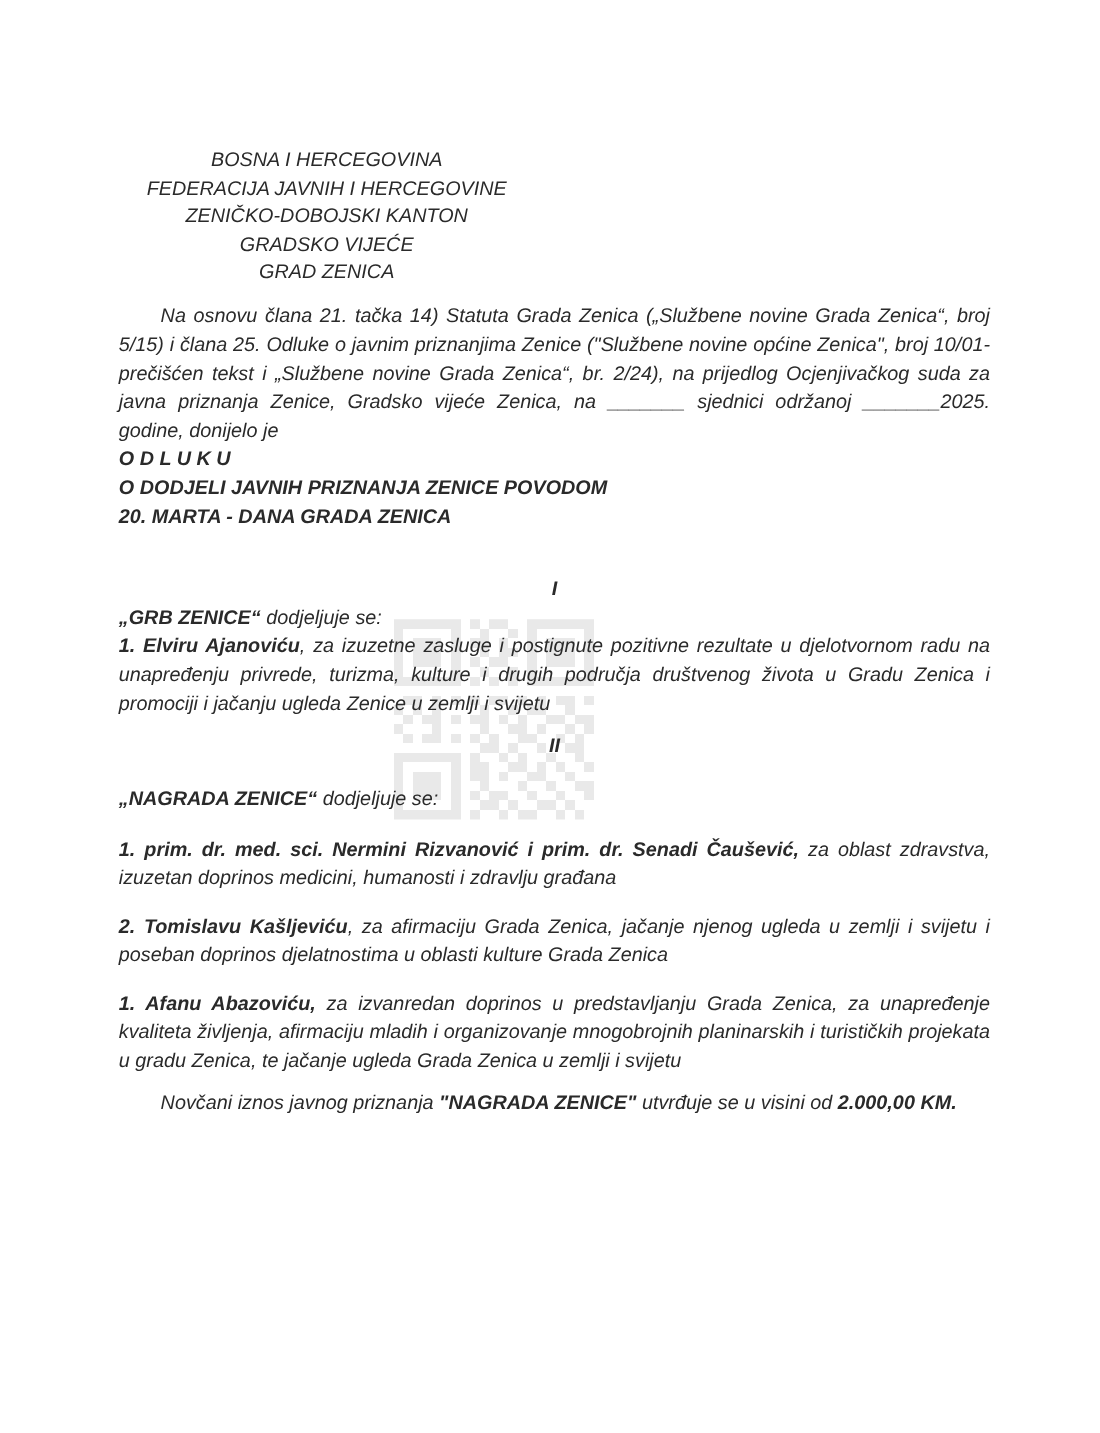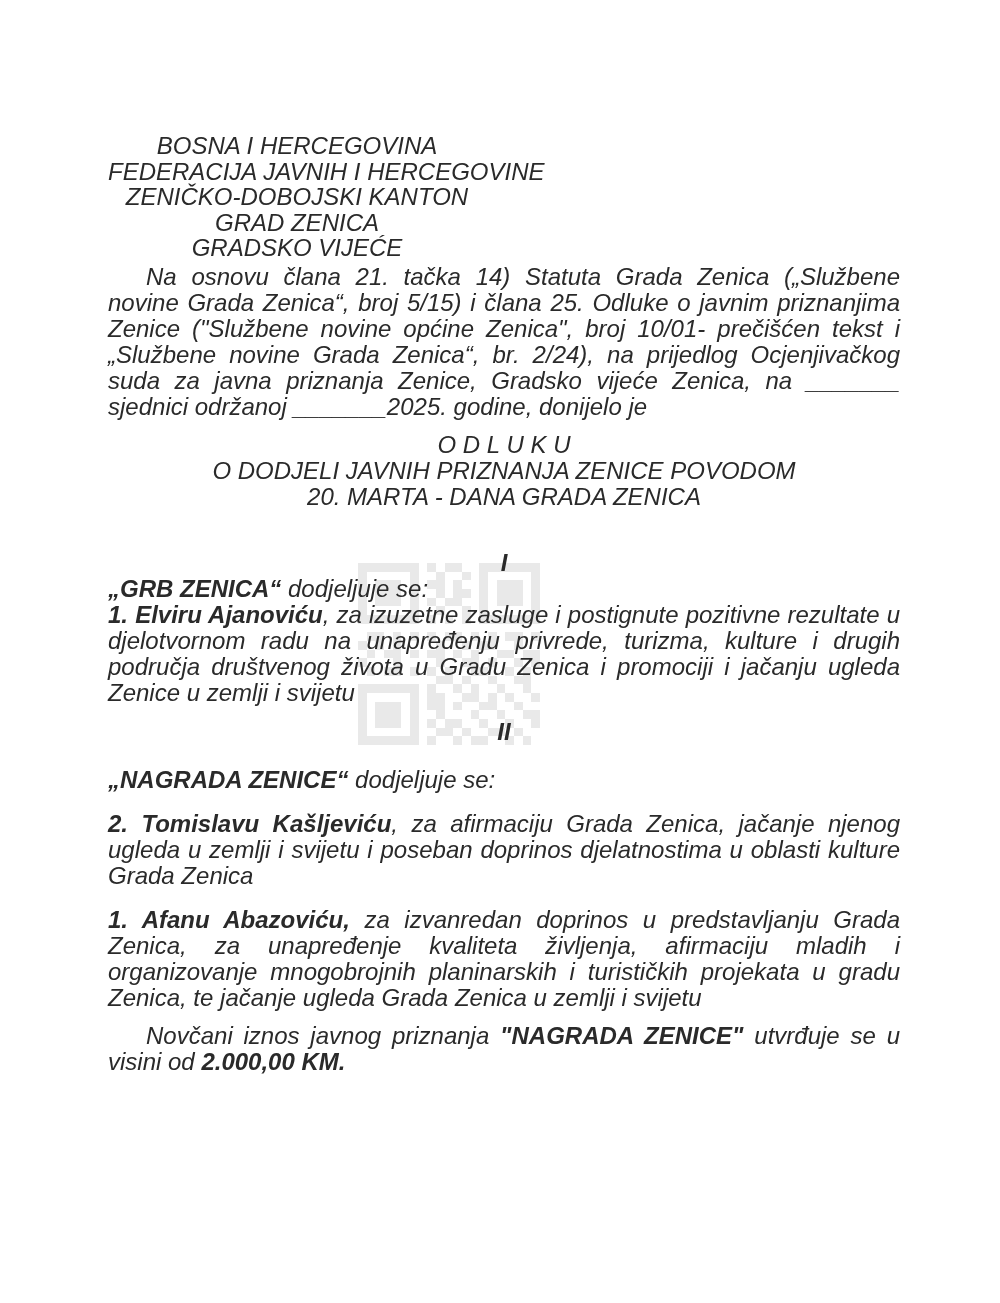--- a/index.html
+++ b/index.html
@@ -5,47 +5,45 @@
   html, body { margin: 0; padding: 0; background: #d9d9d9; }
   .page {
     position: relative;
     width: 1000px;
     height: 1303px;
     margin: 0 auto;
     background: #ffffff;
     overflow: hidden;
     font-family: "Liberation Sans", "DejaVu Sans", sans-serif;
     font-style: italic;
-    font-size: 24px;
+    font-size: 18px;
     line-height: 26px;
     color: #2a2a2a;
   }
   .content {
     position: absolute;
     left: 108px;
     right: 100px;
     top: 0;
   }
   .letterhead {
     margin-top: 133px;
     width: 378px;
     text-align: center;
     line-height: 25.5px;
     white-space: nowrap;
   }
   p { margin: 0; }
   .intro {
-    margin-top: 3px;
+    margin-top: 13px;
     text-align: justify;
     text-indent: 38px;
   }
   .title-block {
-    margin-top: 12px;
-    text-align: center;
-    font-weight: normal;
+    font-weight: bold;
   }
   .numeral {
     text-align: center;
     font-weight: bold;
   }
   .numeral-1 { margin-top: 40px; }
   .numeral-2 { margin-top: 13px; }
   .award-line { margin-top: 0; }
   .award-line-2 { margin-top: 22px; }
   .item { text-align: justify; }
@@ -180,42 +178,43 @@
         <rect x="19" y="20" width="1" height="1"></rect>
     </g>
   </svg>
 
   <div class="content">
 
     <div class="letterhead">
       <div>BOSNA I HERCEGOVINA</div>
       <div>FEDERACIJA JAVNIH I HERCEGOVINE</div>
       <div>ZENIČKO-DOBOJSKI KANTON</div>
+      <div>GRADSKO VIJEĆE</div>
       <div>GRAD ZENICA</div>
-      <div>GRADSKO VIJEĆE</div>
     </div>
 
     <p class="intro">Na osnovu člana 21. tačka 14) Statuta Grada Zenica („Službene novine Grada Zenica“, broj 5/15) i člana 25. Odluke o javnim priznanjima Zenice ("Službene novine općine Zenica", broj 10/01- prečišćen tekst i „Službene novine Grada Zenica“, br. 2/24), na prijedlog Ocjenjivačkog suda za javna priznanja Zenice, Gradsko vijeće Zenica, na _______ sjednici održanoj _______2025.  godine, donijelo je</p>
 
     <div class="title-block">
       <div>O D L U K U</div>
       <div>O DODJELI JAVNIH PRIZNANJA ZENICE POVODOM</div>
       <div>20. MARTA - DANA GRADA ZENICA</div>
     </div>
 
     <div class="numeral numeral-1">I</div>
 
-    <p class="award-line"><span class="b">„GRB ZENICA“</span><span> dodjeljuje se:</span></p>
+    <p class="award-line"><span class="b">„GRB ZENICE“</span><span> dodjeljuje se:</span></p>
 
     <p class="item item-g1"><span class="b">1. Elviru Ajanoviću</span><span>, za izuzetne zasluge i postignute pozitivne rezultate u djelotvornom radu na unapređenju privrede, turizma, kulture i drugih područja društvenog života u Gradu Zenica i promociji i jačanju ugleda Zenice u zemlji i svijetu</span></p>
 
     <div class="numeral numeral-2">II</div>
 
     <p class="award-line award-line-2"><span class="b">„NAGRADA ZENICE“</span><span> dodjeljuje se:</span></p>
 
+    <p class="item item-n1"><span class="b">1. prim. dr. med. sci. Nermini Rizvanović i prim. dr. Senadi Čaušević,</span><span> za oblast zdravstva, izuzetan doprinos medicini, humanosti i zdravlju građana</span></p>
 
     <p class="item item-n2"><span class="b">2. Tomislavu Kašljeviću</span><span>, za afirmaciju Grada Zenica, jačanje njenog ugleda u zemlji i svijetu i poseban doprinos djelatnostima u oblasti kulture Grada Zenica</span></p>
 
     <p class="item item-n3"><span class="b">1. Afanu Abazoviću,</span><span> za izvanredan doprinos u predstavljanju Grada Zenica, za unapređenje kvaliteta življenja, afirmaciju mladih i organizovanje mnogobrojnih planinarskih i turističkih projekata u gradu Zenica, te jačanje ugleda Grada Zenica u zemlji i svijetu</span></p>
 
     <p class="closing"><span>Novčani iznos javnog priznanja </span><span class="b">"NAGRADA ZENICE"</span><span> utvrđuje se u visini od </span><span class="b">2.000,00 KM.</span></p>
 
   </div>
 </div>
 

